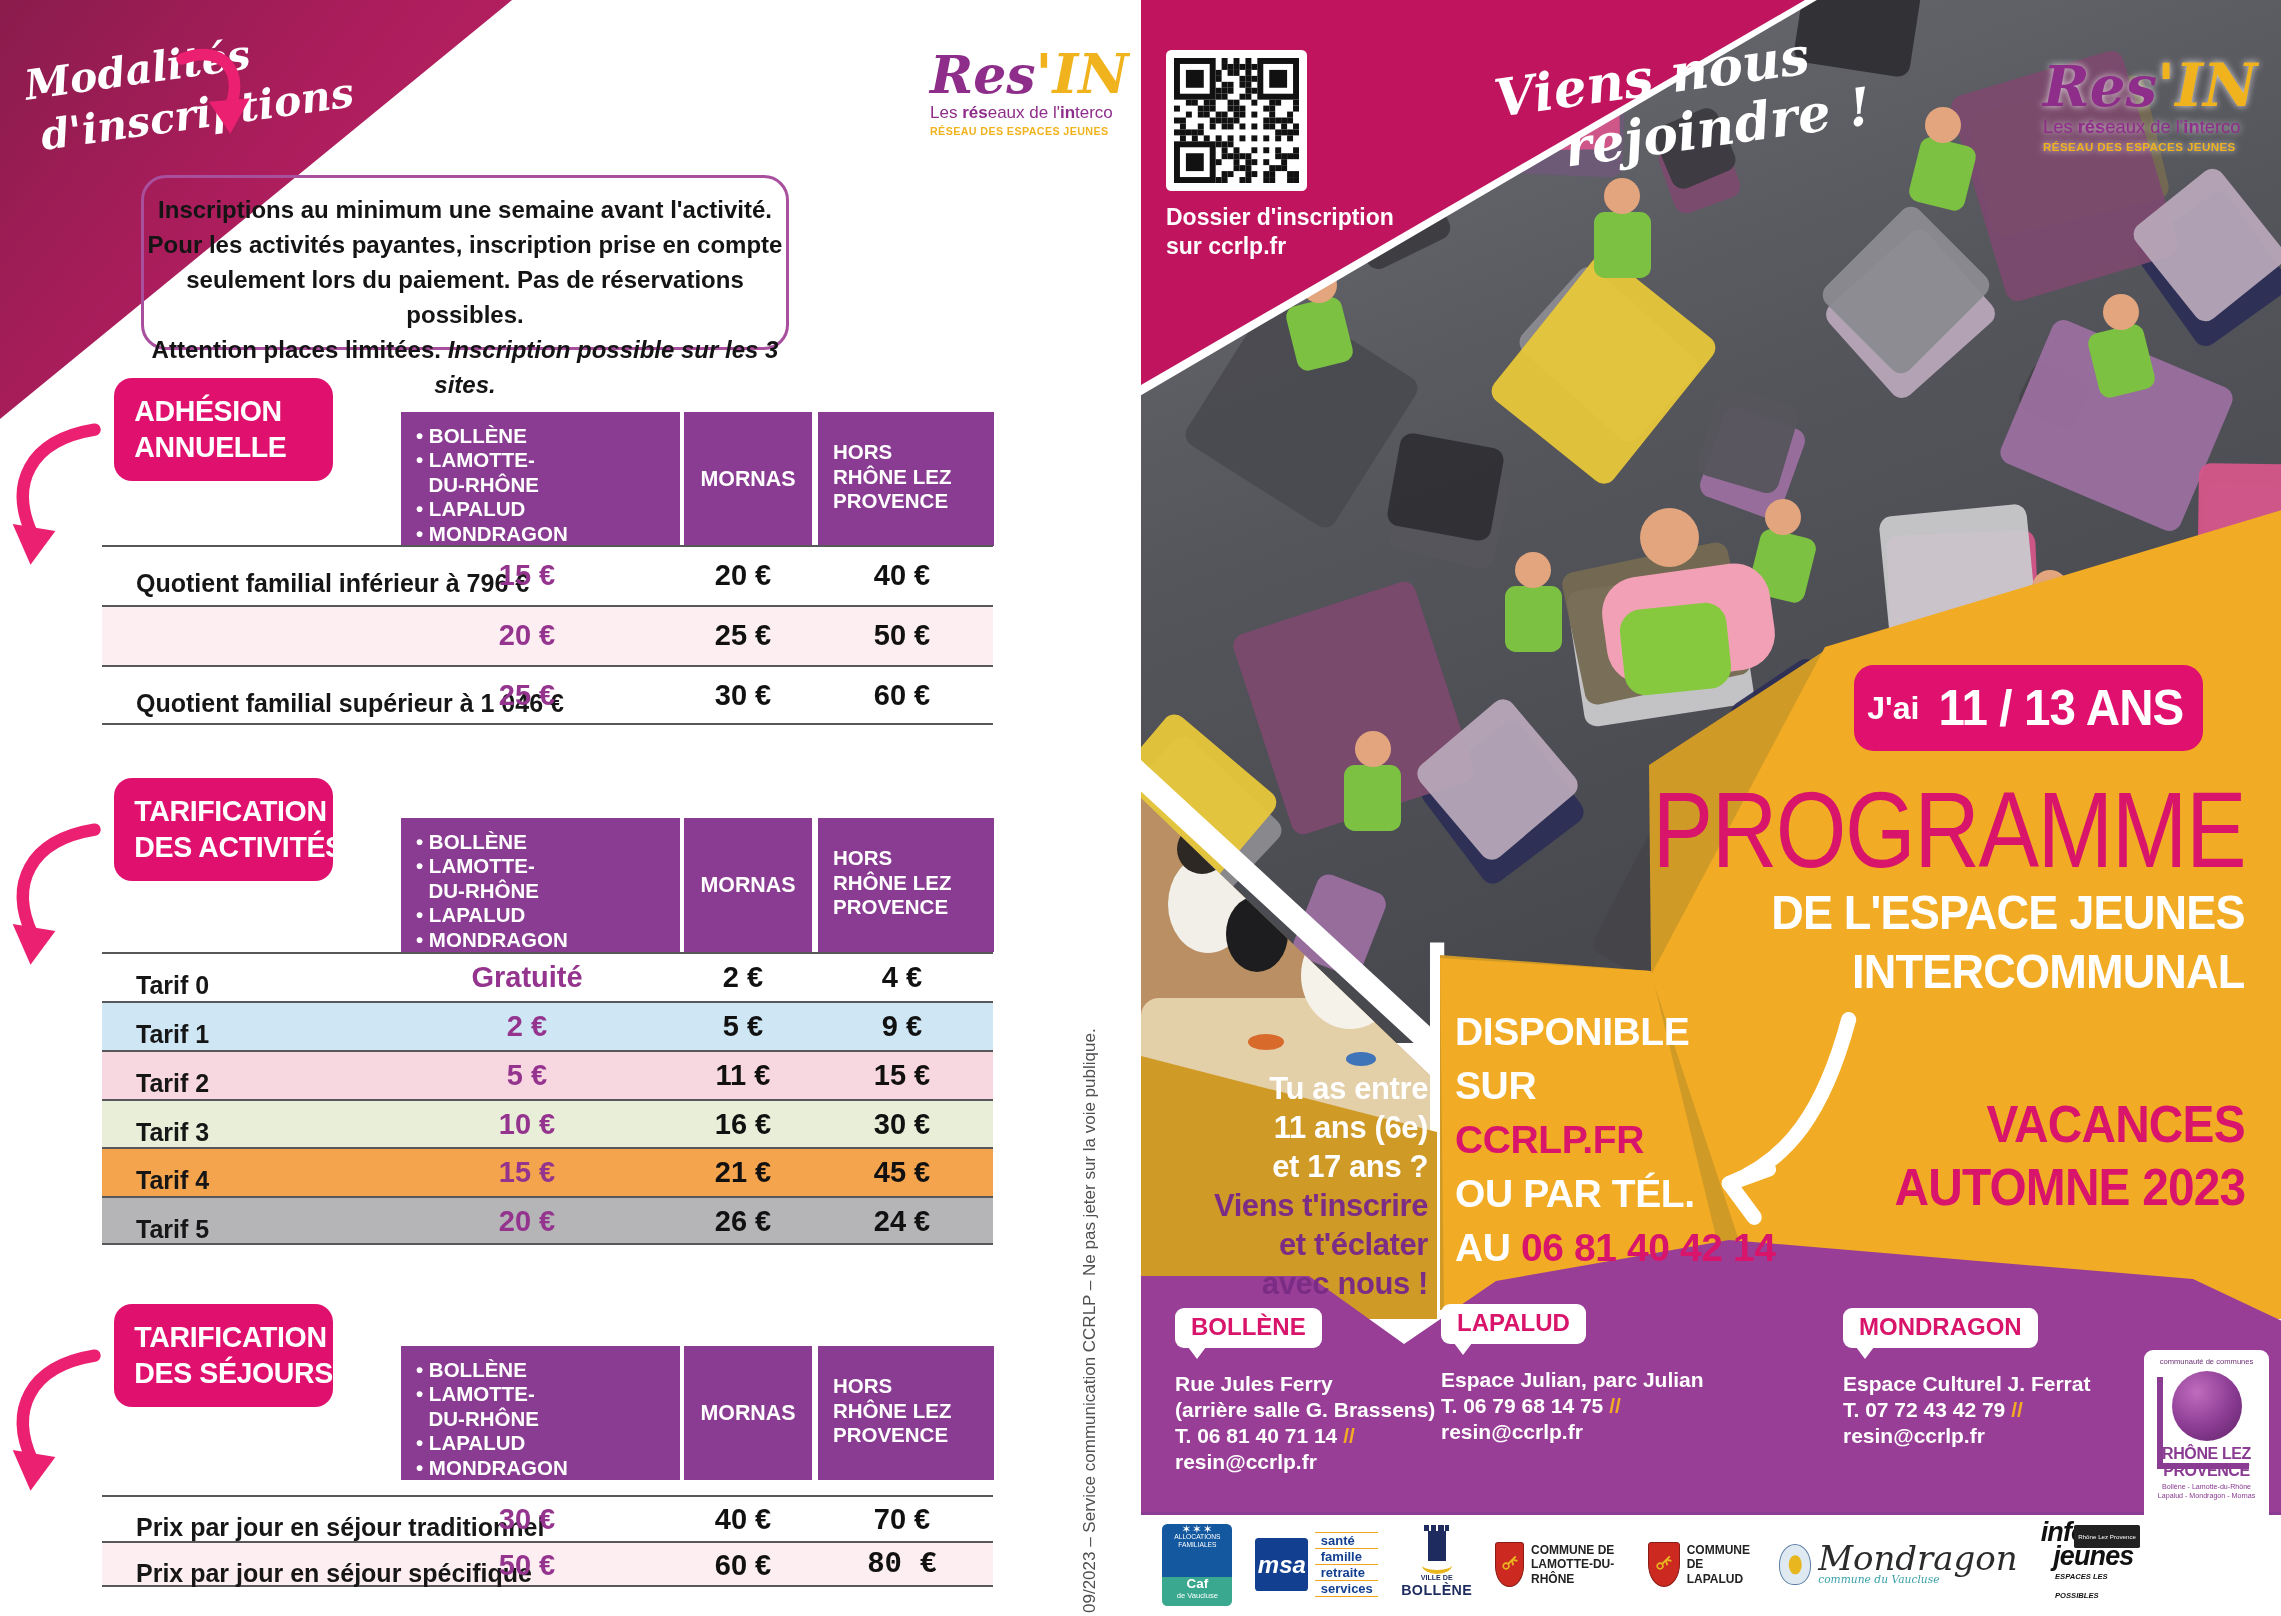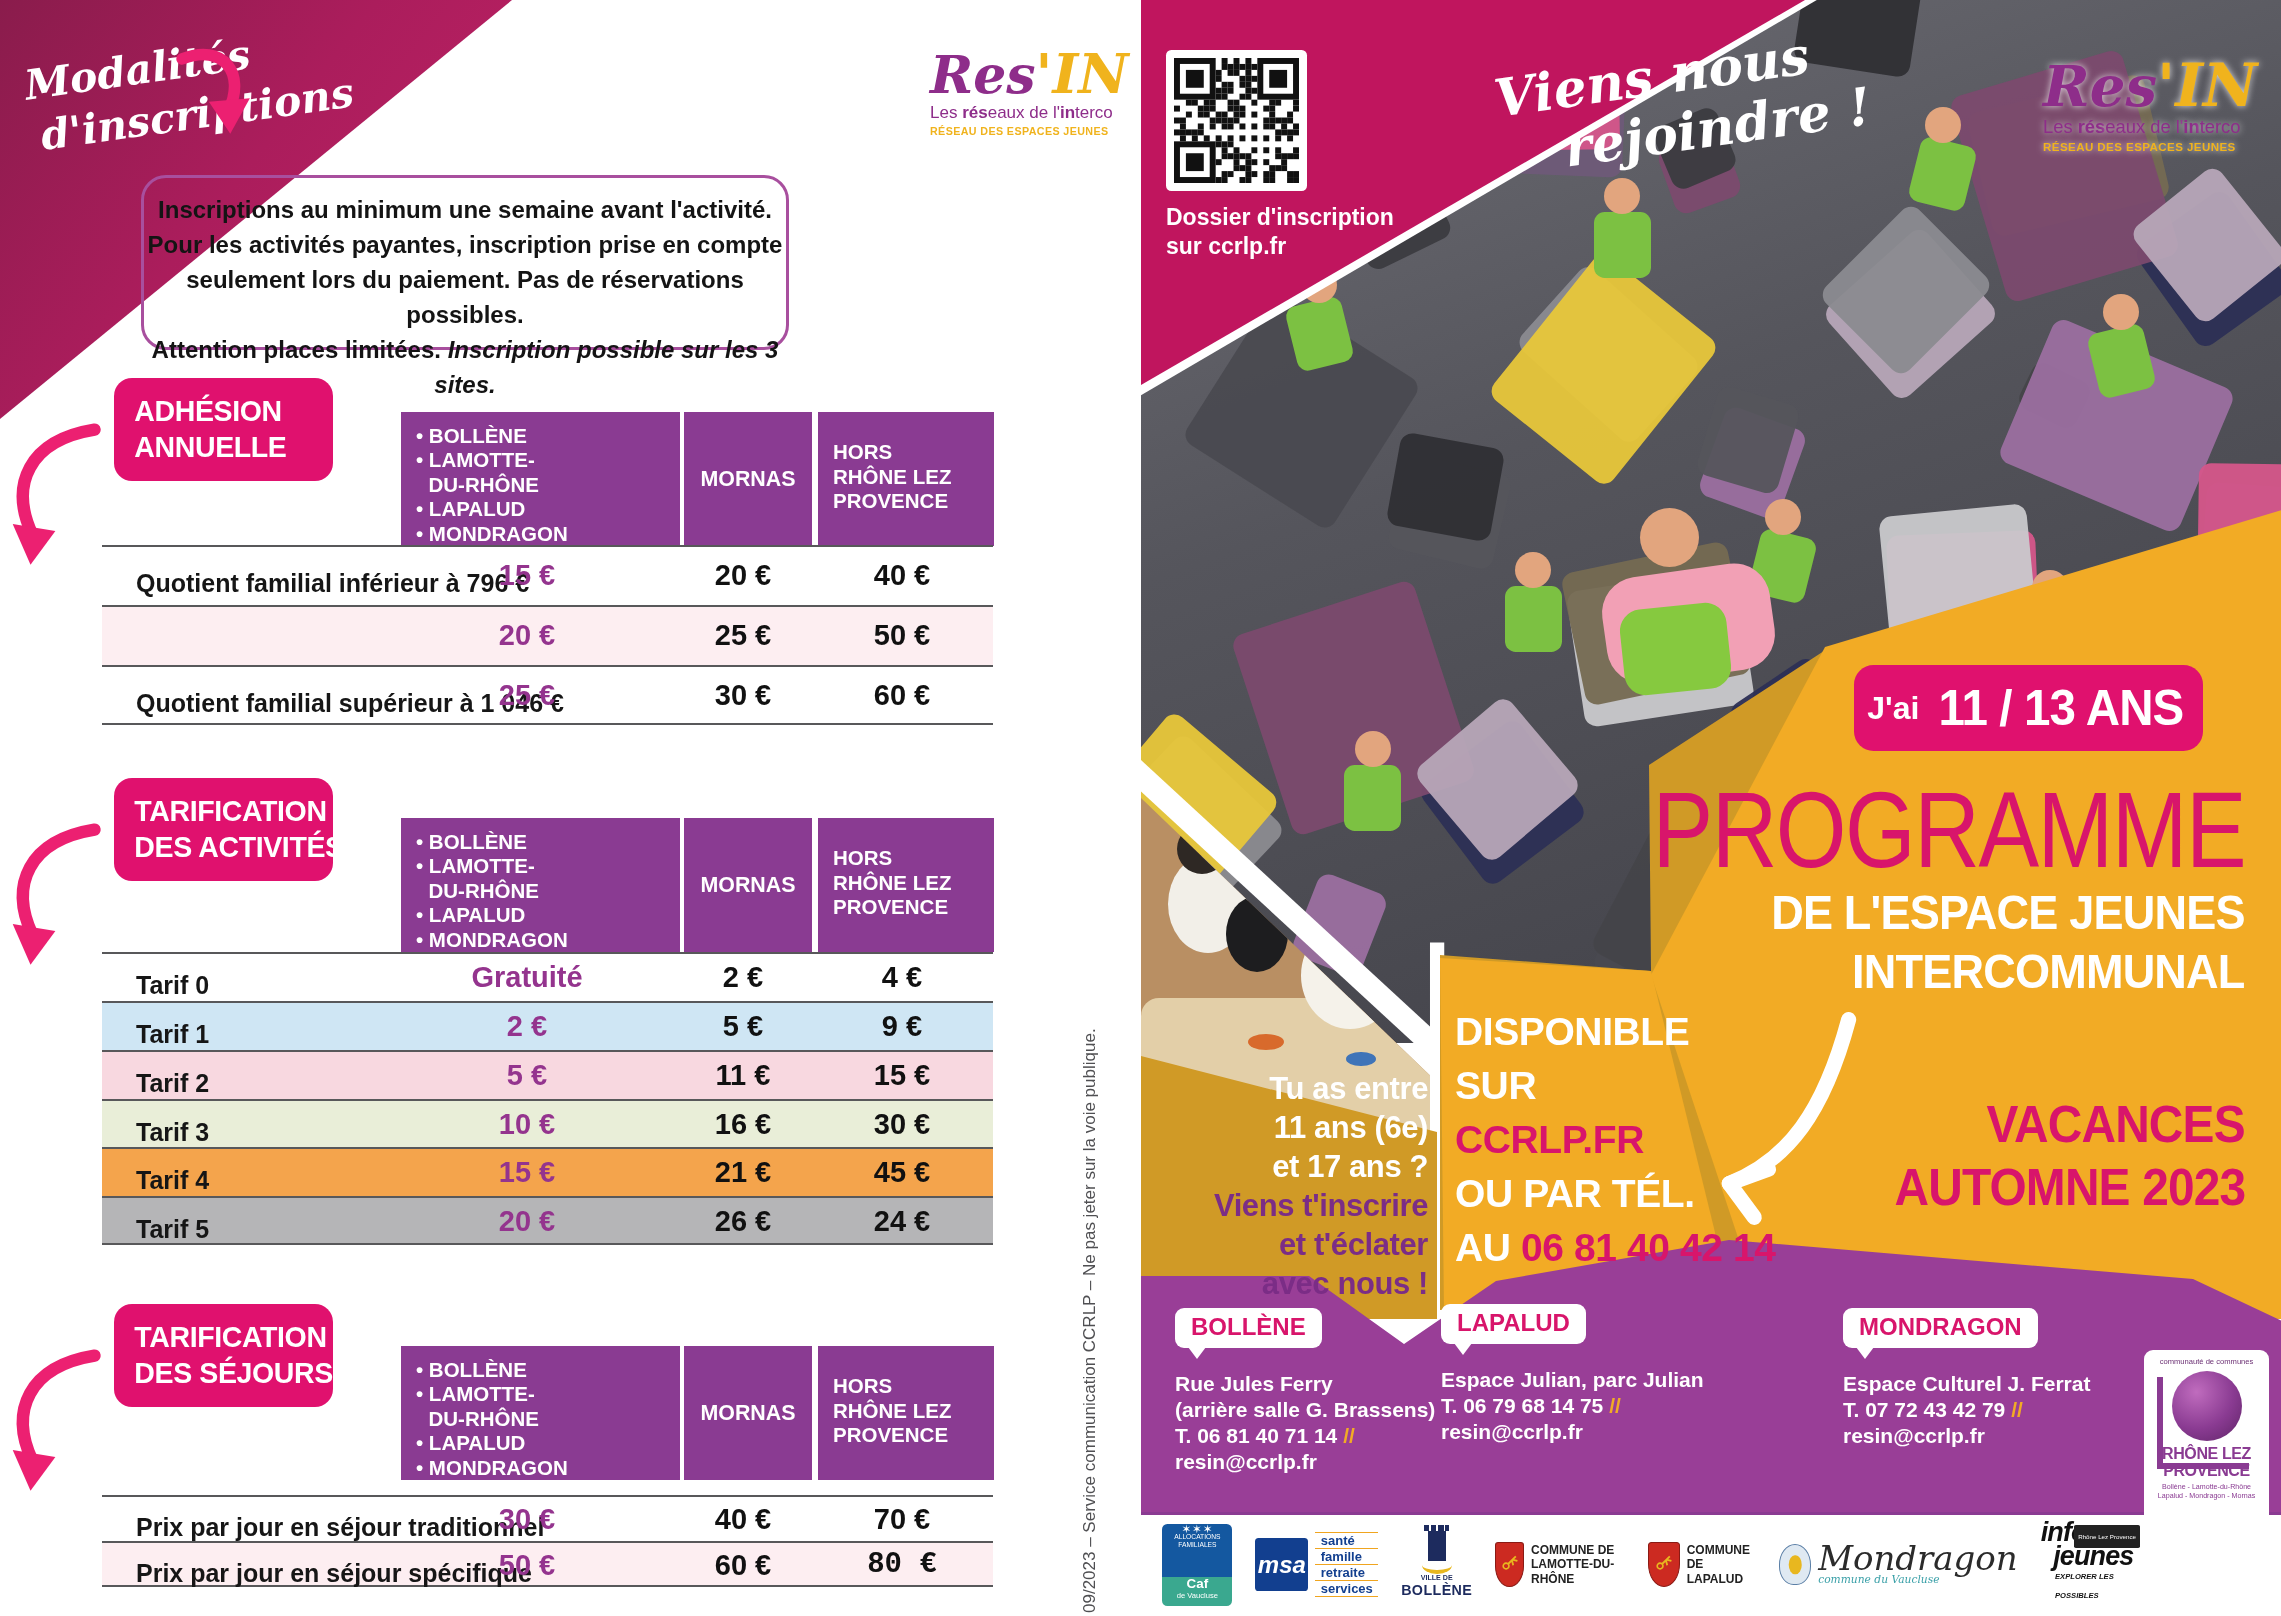--- a/index.html
+++ b/index.html
@@ -726,21 +726,21 @@
         <div id="mondragon-crest"></div>
         <div>
           <div id="mondragon-script">Mondragon</div>
           <div id="mondragon-sub">commune du Vaucluse</div>
         </div>
       </div>
       <div class="pt">
         <div id="ij">
           <div><span class="i1">info</span><span class="ibadge">Rhône Lez Provence</span></div>
           <div class="i2">jeunes</div>
-          <div class="isub">EXPLORER LES POSSIBLES</div>
+          <div class="isub">ESPACES LES POSSIBLES</div>
         </div>
       </div>
     </div>
 
     <div class="resin-logo" style="left:902px;top:55px;transform:scale(1.08);transform-origin:left top;text-shadow:0 0 7.1px rgba(255,255,255,.8);">
       <div class="resin-word"><span class="resin-res">Res</span><span class="resin-in">'IN</span></div>
       <div class="resin-tag"><span>Les </span><b>rés</b><span>eaux de l'</span><b>in</b><span>terco</span></div>
       <div class="resin-sub">RÉSEAU DES ESPACES JEUNES</div>
     </div>
   </div>

